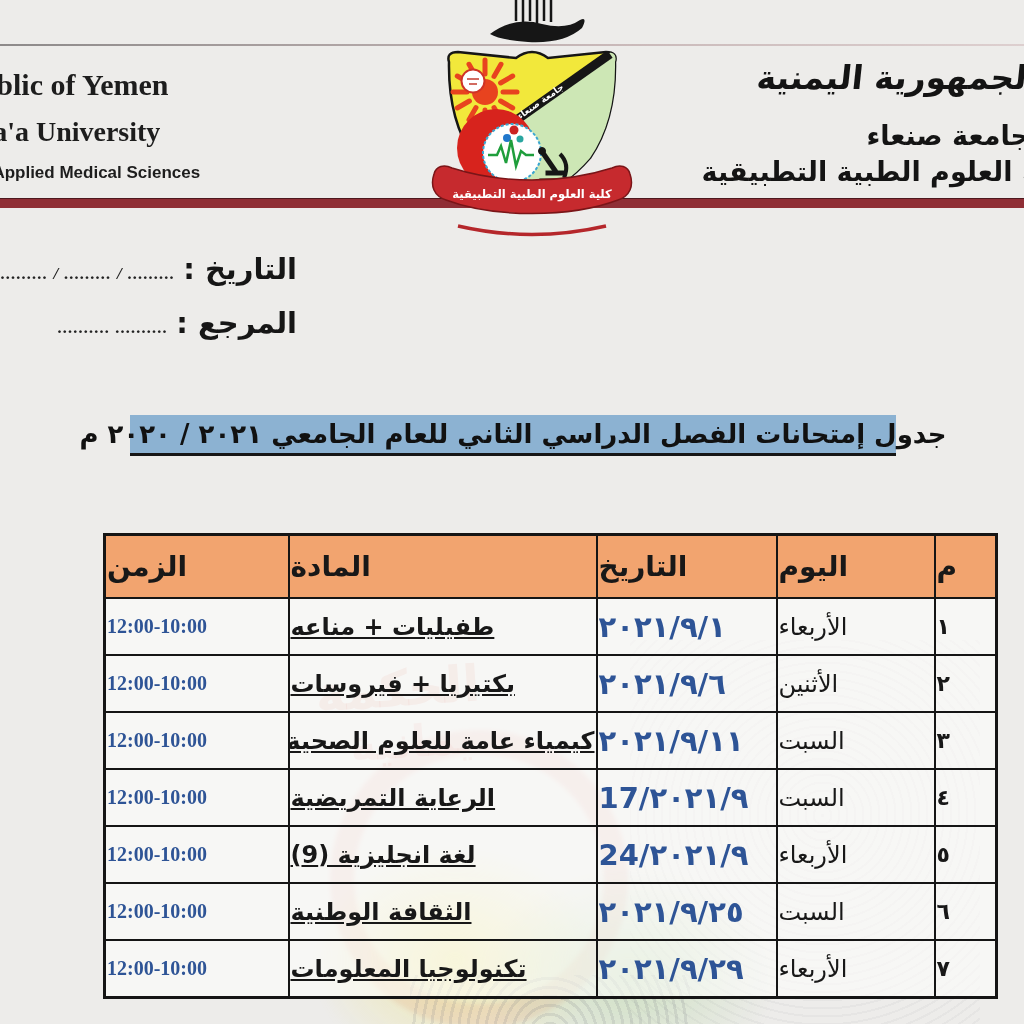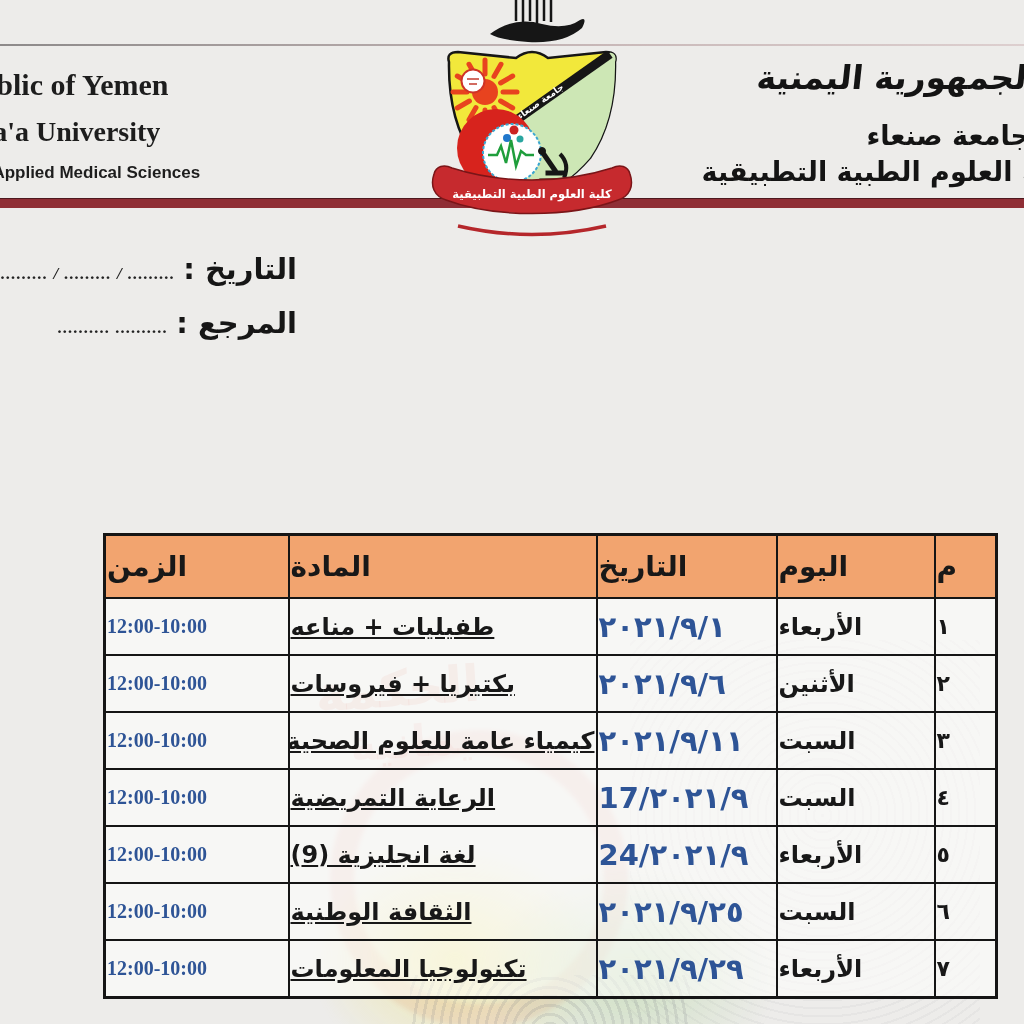--- a/index.html
+++ b/index.html
@@ -50,21 +50,21 @@
   
   table.exam{position:absolute;top:533px;left:103px;width:892px;z-index:2;
              border-collapse:collapse;direction:rtl;table-layout:fixed;
              border:3px solid #151515;}
   table.exam th,table.exam td{border:2px solid #151515;text-align:left;vertical-align:middle;
              overflow:hidden;white-space:nowrap;}
   table.exam th{height:59px;background:var(--header-bg,#f2a46f);
                 font-size:28px;font-weight:bold;color:#181818;}
   table.exam td{height:53px;background:rgba(255,255,254,.58);}
   td.cell-num{font-size:22px;font-weight:bold;color:#181818;}
-  td.cell-day{font-size:24px;font-weight:bold;color:#181818;}
+  td.cell-day{font-size:24px;font-weight:normal;color:#181818;}
   td.cell-date{font-size:29px;font-weight:bold;color:var(--accent-navy,#2e5496);}
   td.cell-subject{font-size:24px;font-weight:bold;color:#181818;text-decoration:underline;}
   td.cell-time{font-size:20px;font-weight:bold;color:var(--accent-navy,#2e5496);
                font-family:Liberation Serif, serif;direction:ltr;}
 </style>
 </head>
 <body>
 
 <div id="stage">
 
@@ -156,20 +156,21 @@
 
   <div class="metaline m-date">
     <span class="lbl">التاريخ :</span>
     <span class="dots">......... / ......... / .........</span>
   </div>
   <div class="metaline m-ref">
     <span class="lbl">المرجع :</span>
     <span class="dots">.......... ..........</span>
   </div>
 
+  <div class="title">جدول إمتحانات الفصل الدراسي الثاني للعام الجامعي ٢٠٢١ / ٢٠٢٠ م</div>
 
   <table class="exam">
     <colgroup>
       <col style="width:62px">
         <col style="width:158px">
         <col style="width:180px">
       <col style="width:308px">
         <col style="width:184px">
     </colgroup>
     <thead>

